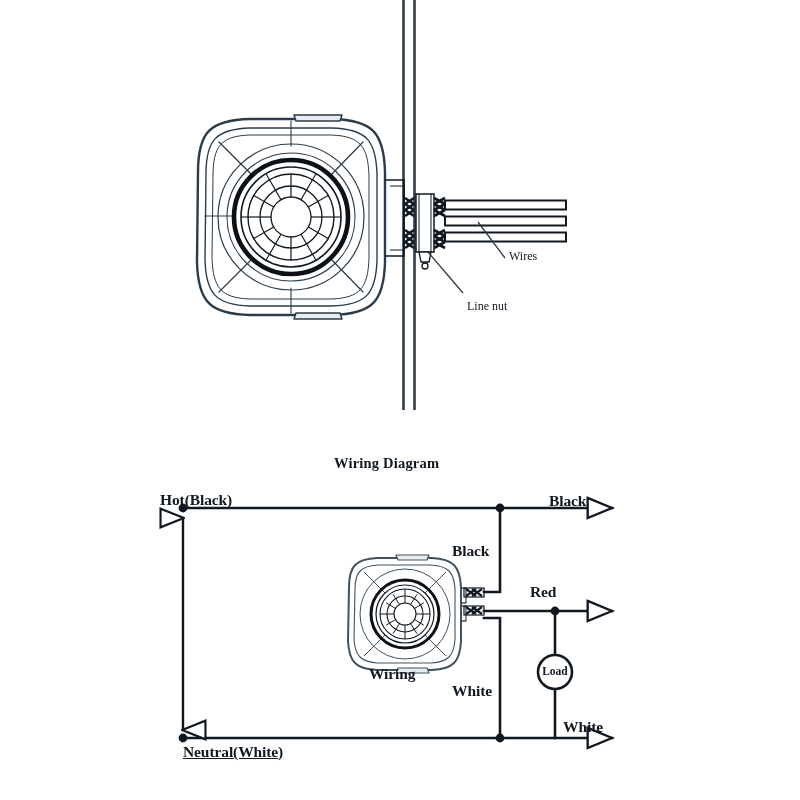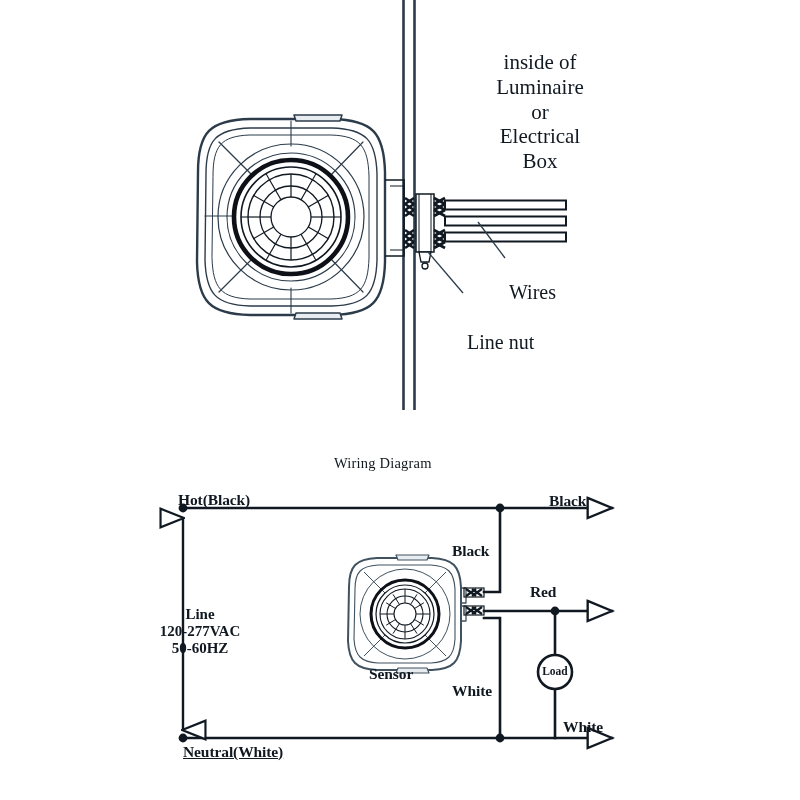--- a/index.html
+++ b/index.html
@@ -34,32 +34,31 @@
     color: #101821;
     white-space: pre;
     line-height: 1.18;
   }
   .lbl-top {
     font-size: 21px;
     text-align: center;
     font-weight: 400;
   }
   .lbl-call {
-    font-size: 20px;
+    font-size: 12px;
     font-weight: 400;
-    margin-top: 32px;
   }
   .wire-lbl {
     font-size: 15.5px;
     font-weight: bold;
     letter-spacing: -0.1px;
   }
   .title-lbl {
     font-size: 14.5px;
-    font-weight: normal;
+    font-weight: bold;
     letter-spacing: 0.2px;
   }
   .line-lbl {
     font-size: 15px;
     font-weight: bold;
     text-align: center;
     line-height: 1.12;
   }
   .load-lbl {
     font-size: 11.5px;
@@ -285,47 +284,39 @@
       <circle cx="500" cy="508" r="4.4"></circle>
       <circle cx="500" cy="738" r="4.4"></circle>
       <circle cx="555" cy="611" r="4.4"></circle>
     </g>
 
     <g>
       <line x1="183" y1="518" x2="183" y2="730" stroke="#101821" stroke-width="2.4" marker-start="url(#hollowArrowUp)" marker-end="url(#hollowArrowDown)"></line>
     </g>
   </svg>
 
-  <div class="lbl lbl-top" style="left:440px; top:50px; width:200px;">inside of
-Luminaire
-or
-Electrical
-Box</div>
 
   <div class="lbl lbl-call" style="left:509px; top:249px;">Wires</div>
 
   <div class="lbl lbl-call" style="left:467px; top:299px;">Line nut</div>
 
   <div class="lbl title-lbl" style="left:334px; top:455px;">Wiring Diagram</div>
 
-  <div class="lbl wire-lbl" style="left:178px; top:491px;">Hot(Black)</div>
+  <div class="lbl wire-lbl" style="left:160px; top:491px;">Hot(Black)</div>
 
   <div class="lbl wire-lbl" style="left:183px; top:743px;text-decoration:underline;">Neutral(White)</div>
 
-  <div class="lbl line-lbl" style="left:150px; top:606px; width:100px;">Line
-120-277VAC
-50-60HZ</div>
 
   <div class="lbl wire-lbl" style="left:549px; top:492px;">Black</div>
 
   <div class="lbl wire-lbl" style="left:452px; top:542px;">Black</div>
 
   <div class="lbl wire-lbl" style="left:530px; top:583px;">Red</div>
 
   <div class="lbl wire-lbl" style="left:452px; top:682px;">White</div>
 
   <div class="lbl wire-lbl" style="left:563px; top:718px;">White</div>
 
-  <div class="lbl wire-lbl" style="left:369px; top:665px;">Sensor</div>
+  <div class="lbl wire-lbl" style="left:369px; top:665px;">Wiring</div>
 
   <div class="lbl load-lbl" style="left:533px; top:665px;">Load</div>
 
 </div>
 
 </body></html>

